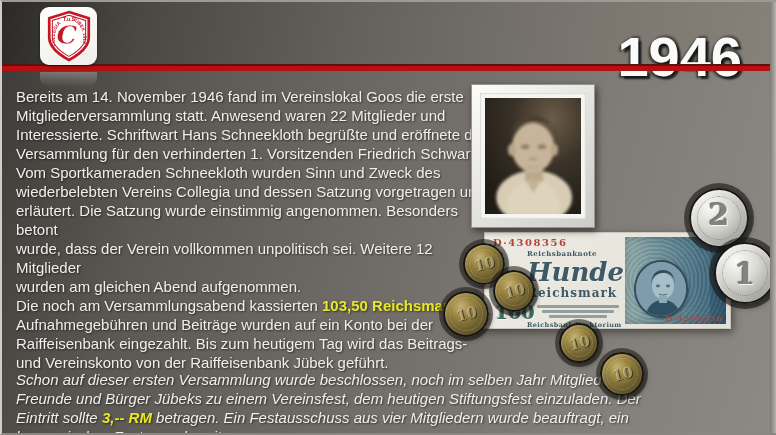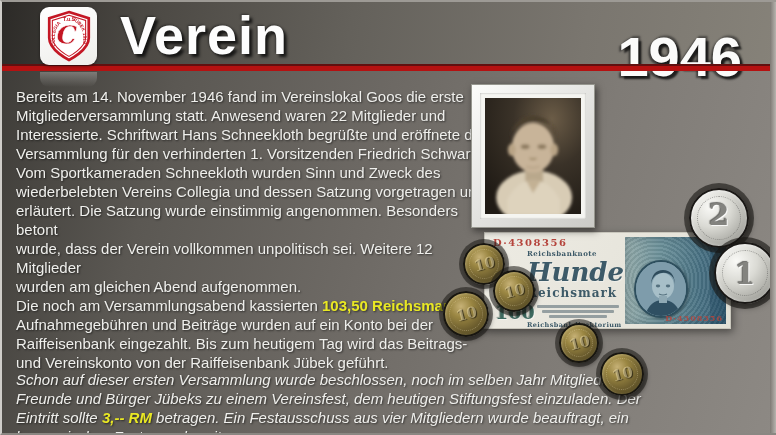--- a/index.html
+++ b/index.html
@@ -122,21 +122,20 @@
         </defs>
         <text font-size="4.6" font-weight="bold" fill="#c41724" font-family="Liberation Sans, sans-serif">
           <textPath href="#arcL">COLLEGIA</textPath>
         </text>
         <text font-size="4.6" font-weight="bold" fill="#c41724" font-family="Liberation Sans, sans-serif">
           <textPath href="#arcR">JÜBEK 1919</textPath>
         </text>
         <text x="20" y="33" text-anchor="middle" font-size="25" font-weight="bold" font-style="italic" fill="#c41724" stroke="#ffffff" stroke-width="0.5" font-family="DejaVu Serif, serif">C</text>
       </svg>
     </div>
-    <h1 class="hdr-title">Verein</h1>
     <div class="hdr-year">1946</div>
   </header>
 
   <div class="divider"></div>
   <div class="logo-reflection"></div>
 
   <p class="para para1"><span>Bereits am 14. November 1946 fand im Vereinslokal Goos die erste
 Mitgliederversammlung statt. Anwesend waren 22 Mitglieder und
 Interessierte. Schriftwart Hans Schneekloth begrüßte und eröffnete die
 Versammlung für den verhinderten 1. Vorsitzenden Friedrich Schwart.

